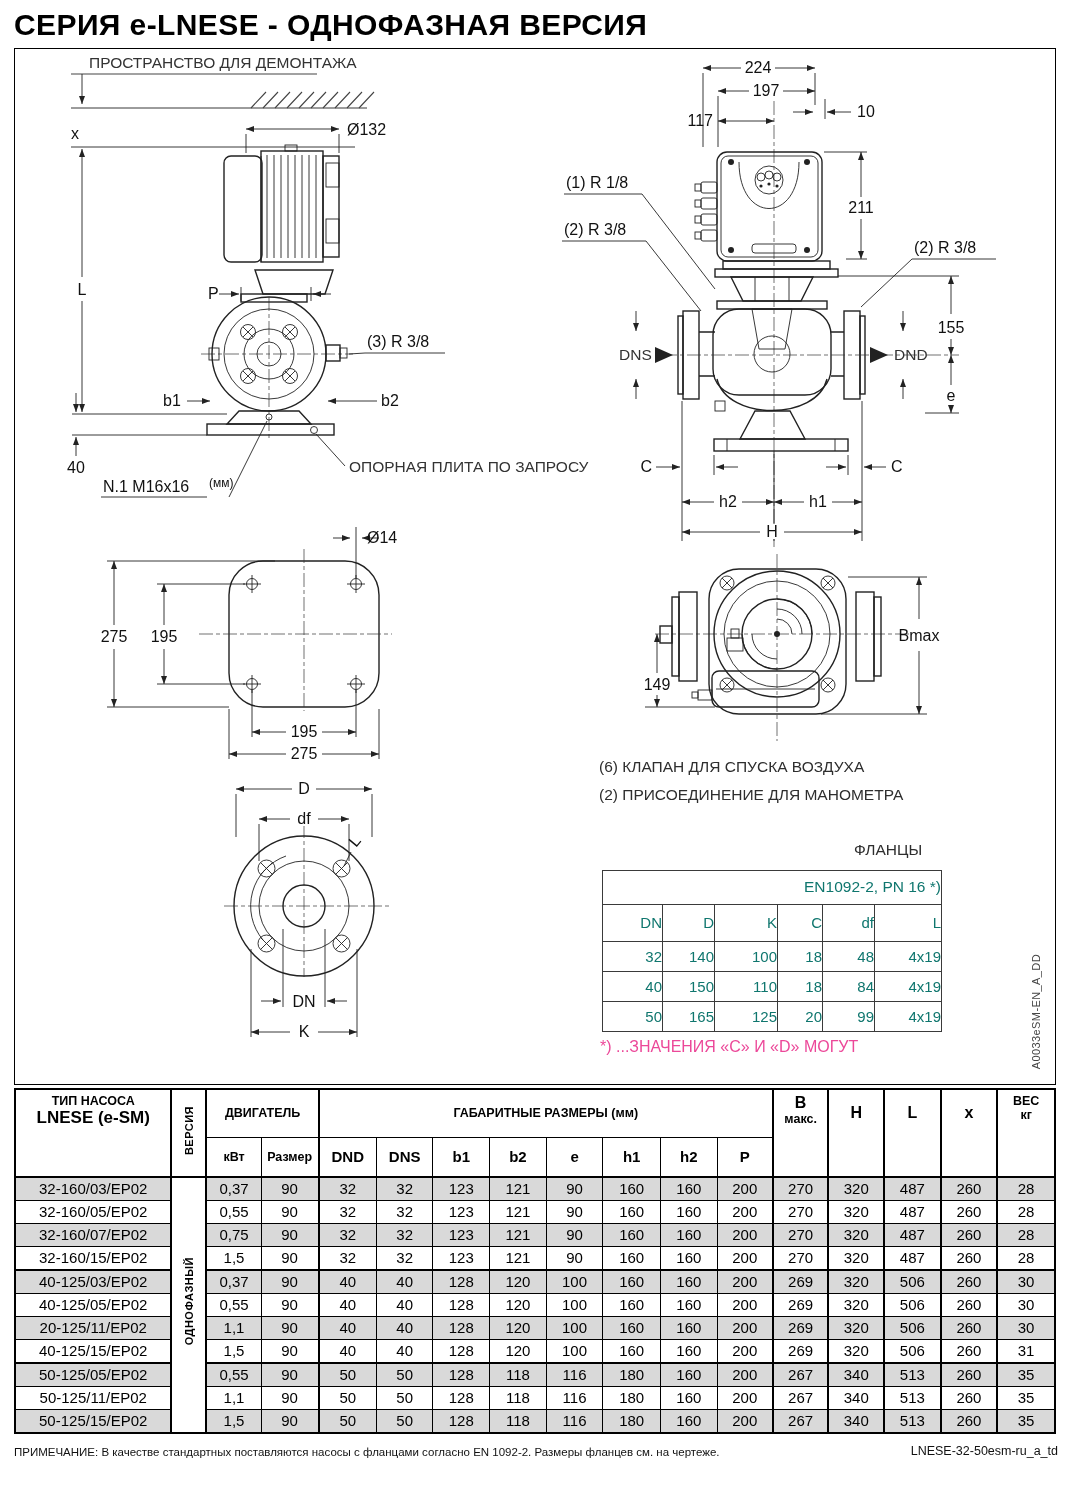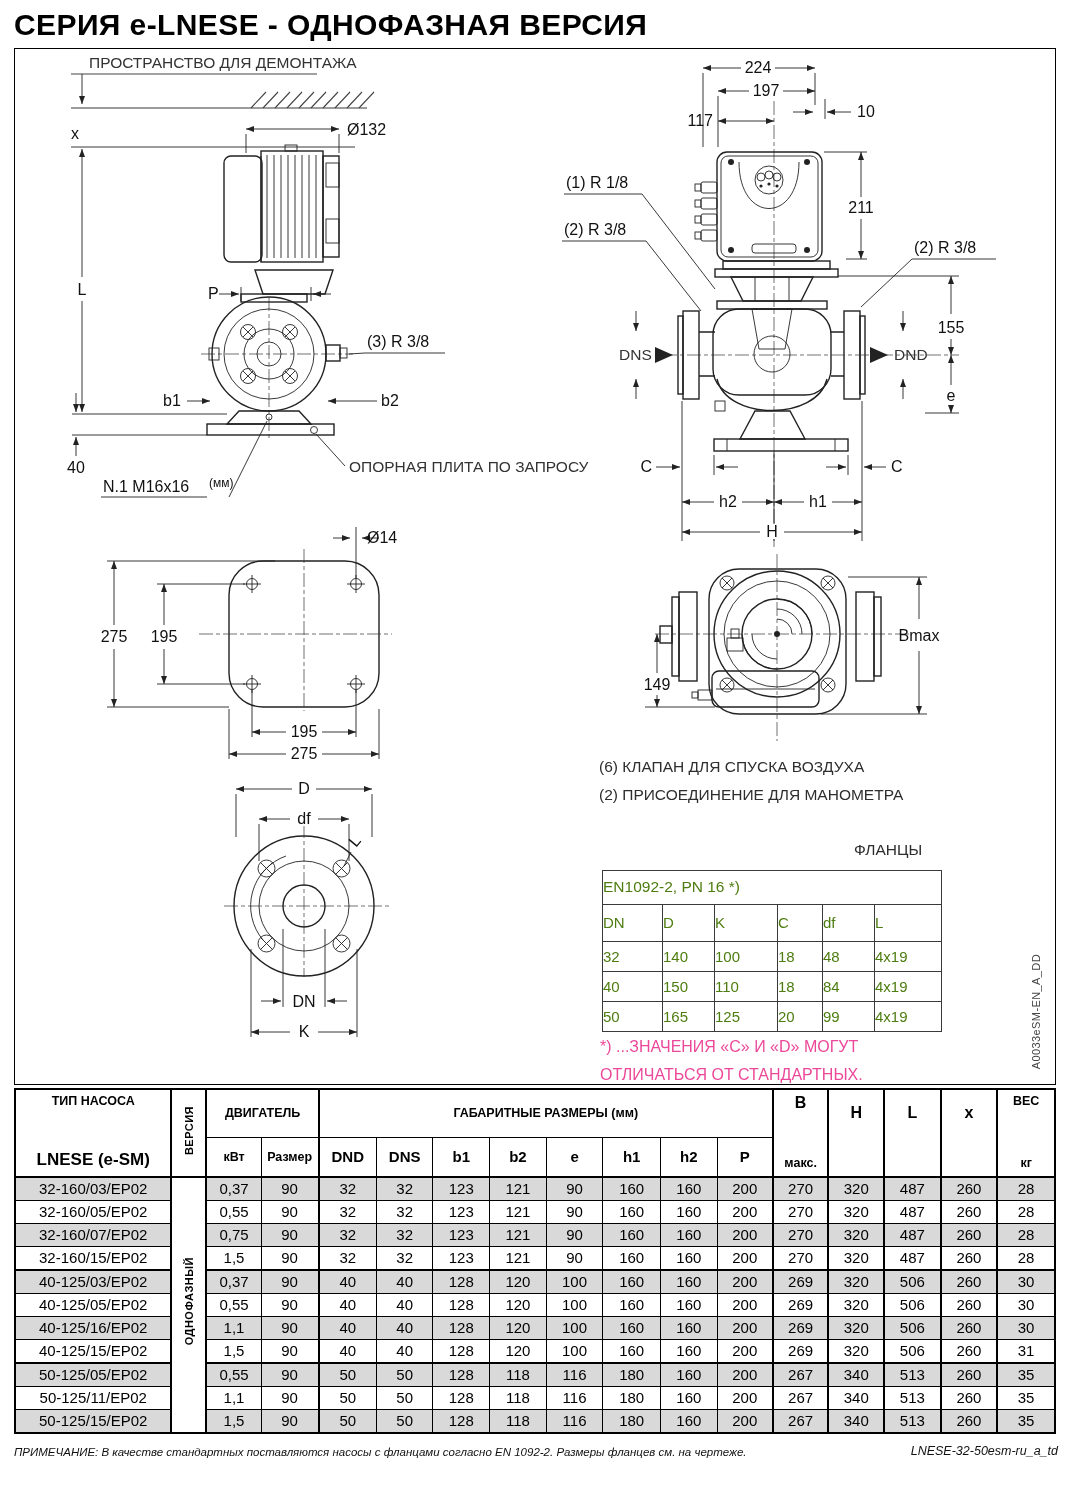--- a/index.html
+++ b/index.html
@@ -16,48 +16,48 @@
   .hz{fill:none;stroke:#444;stroke-width:1.1;}
   .fil{fill:#222;stroke:none;}
   .wbg{fill:#fff;stroke:none;}
   text.dim{font:16px "Liberation Sans",sans-serif;fill:#111;}
   text.lbl{font:15.5px "Liberation Sans",sans-serif;fill:#333;}
   text.sm{font:12px "Liberation Sans",sans-serif;fill:#111;}
 
   .notes{position:absolute;left:584px;top:704px;font-size:15.5px;color:#2e2e2e;line-height:28px;}
   .flanges-title{position:absolute;left:839px;top:792px;font-size:15.5px;color:#2e2e2e;}
   .flange-table{position:absolute;left:587px;top:821px;border-collapse:collapse;table-layout:fixed;width:339px;}
-  .flange-table th,.flange-table td{border:1.6px solid #3a3a3a;text-align:left;font-weight:normal;
-    font-size:15px;color:#4d7c0f;padding:0;}
+  .flange-table th,.flange-table td{border:1.6px solid #3a3a3a;text-align:right;font-weight:normal;
+    font-size:15px;color:#0f766e;padding:0;}
   .flange-table thead tr:first-child th{height:33px;font-size:15.5px;}
   .flange-table thead tr:nth-child(2) th{height:36px;}
   .flange-table tbody td{height:29px;}
   .flange-note{position:absolute;left:585px;top:984px;font-size:16px;color:#ec4899;line-height:28px;}
   .vcode{position:absolute;right:13px;bottom:14px;writing-mode:vertical-rl;transform:rotate(180deg);
     font-size:11px;color:#444;letter-spacing:.4px;}
 
   .main-table{margin:3px 14px 0;border-collapse:collapse;table-layout:fixed;width:1042px;border:2px solid #000;}
   .main-table th,.main-table td{border:1px solid #000;text-align:center;padding:0;}
   .main-table thead{border-bottom:2.5px solid #000;}
   .main-table thead tr:first-child th{height:46px;}
   .main-table thead tr:nth-child(2) th{height:36px;}
   .main-table td{height:22px;font-size:15px;line-height:22px;}
   .h13{font-size:12.5px;font-weight:bold;}
   .h15{font-size:15px;font-weight:bold;}
   .h16{font-size:16px;font-weight:bold;}
-  .two-line{display:flex;flex-direction:column;justify-content:space-between;height:76px;padding:4px 4px 6px;border-radius:14px;}
+  .two-line{display:flex;flex-direction:column;justify-content:flex-start;height:76px;padding:4px 4px 6px;border-radius:14px;}
   .two-line .b{font-size:17px;font-weight:bold;}
   .top-pad{display:flex;flex-direction:column;justify-content:flex-start;height:70px;padding-top:12px;}
   .vercell{background:#fff;}
   .vtext,.vhead{writing-mode:vertical-rl;transform:rotate(180deg);font-weight:bold;font-size:11px;letter-spacing:.5px;}
   tr.gray td{background:#d9d9d9;}
   tr.gray td.vercell{background:#fff;}
   tr.grp{border-top:2.5px solid #000;}
   .sep-l{border-left:2px solid #000 !important;}
-  .footer{display:flex;justify-content:space-between;align-items:flex-end;margin:10px 14px 0;font-style:italic;}
+  .footer{display:flex;justify-content:space-between;align-items:flex-end;margin:10px 14px 0;}
   .footer .note{font-size:11.5px;color:#111;}
   .footer .code{font-size:12.5px;color:#111;}
 </style>
 </head>
 <body>
 
 <div class="title">
   <div>СЕРИЯ e-LNESE - ОДНОФАЗНАЯ ВЕРСИЯ</div>
 </div>
 
@@ -432,21 +432,20 @@
           <td>125</td>
           <td>20</td>
           <td>99</td>
           <td>4x19</td>
         </tr>
       </tbody>
   </table>
 
   <div class="flange-note">
     <div>*) ...ЗНАЧЕНИЯ «С» И «D» МОГУТ</div>
-    <div>ОТЛИЧАТЬСЯ ОТ СТАНДАРТНЫХ.</div>
   </div>
 
   <div class="vcode">A0033eSM-EN_A_DD</div>
 </div>
 
 <table class="main-table">
   <colgroup>
     <col style="width:152px">
       <col style="width:34px">
       <col style="width:53px">
@@ -623,21 +622,21 @@
         <td>160</td>
         <td>160</td>
         <td>200</td>
         <td class="sep-l">269</td>
         <td class="sep-l">320</td>
         <td class="sep-l">506</td>
         <td class="sep-l">260</td>
         <td class="sep-l">30</td>
       </tr>
       <tr class="gray">
-        <td>40-125/16/EP02</td>
+        <td>20-125/11/EP02</td>
         <td class="sep-l">1,1</td>
         <td>90</td>
         <td class="sep-l">40</td>
         <td>40</td>
         <td>128</td>
         <td>120</td>
         <td>100</td>
         <td>160</td>
         <td>160</td>
         <td>200</td>

